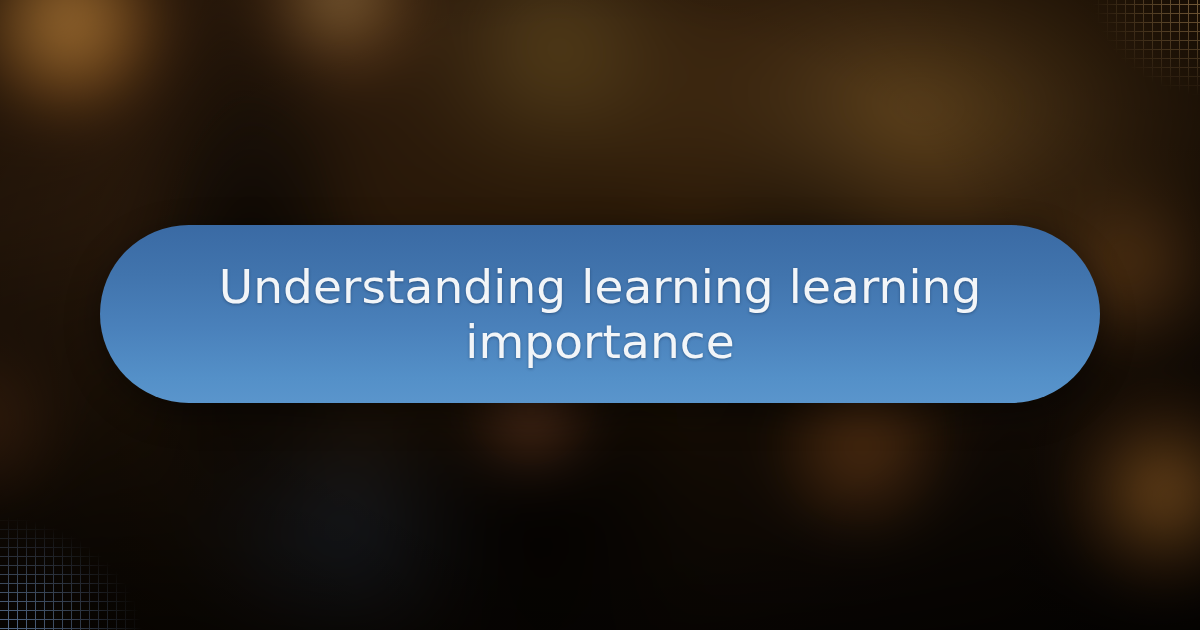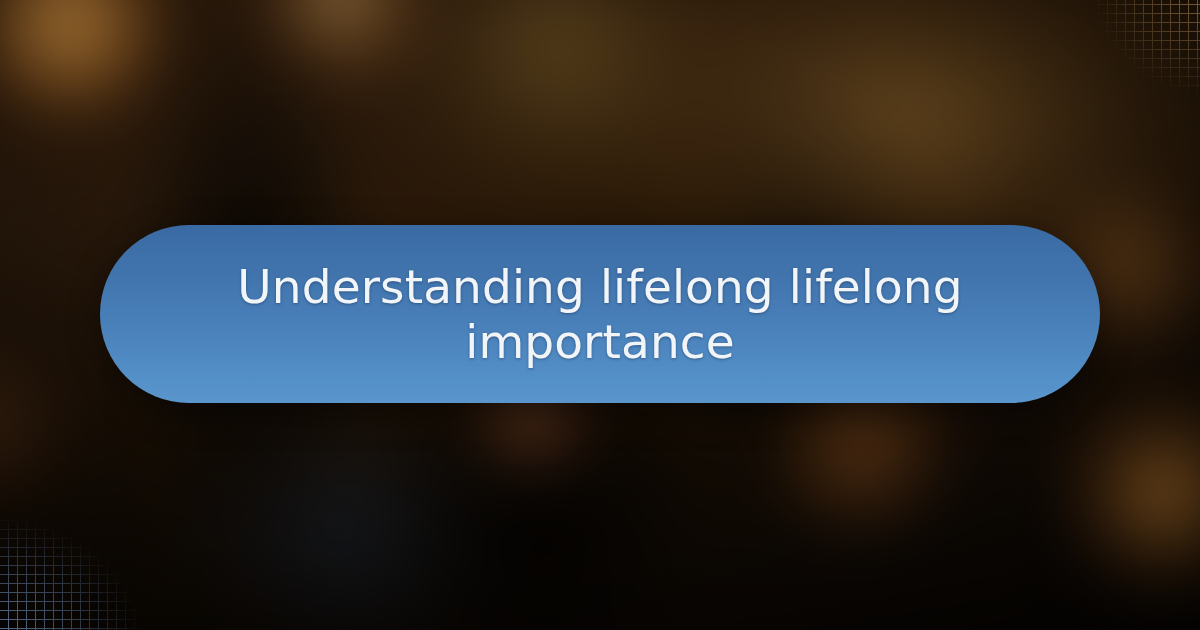--- a/index.html
+++ b/index.html
@@ -136,16 +136,16 @@
 
 <div class="canvas">
 
   <div class="bg-photo"></div>
   <div class="bg-vignette"></div>
 
   <div class="dot-grid dot-grid--tr"></div>
   <div class="dot-grid dot-grid--bl"></div>
 
   <div class="title-pill">
-    <h1 class="title-text"><span>Understanding lifelong lifelong</span> <span>importance</span></h1>
+    <h1 class="title-text"><span>Understanding learning learning</span> <span>importance</span></h1>
   </div>
 
 </div>
 
 </body></html>

